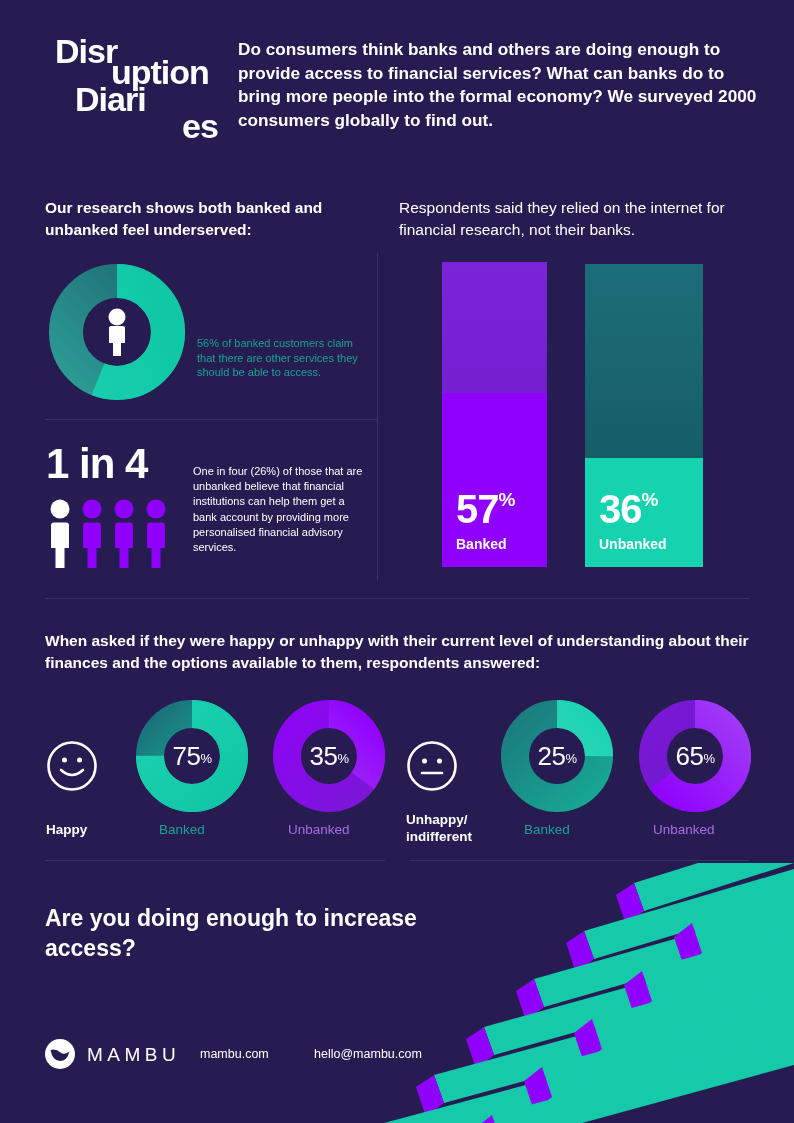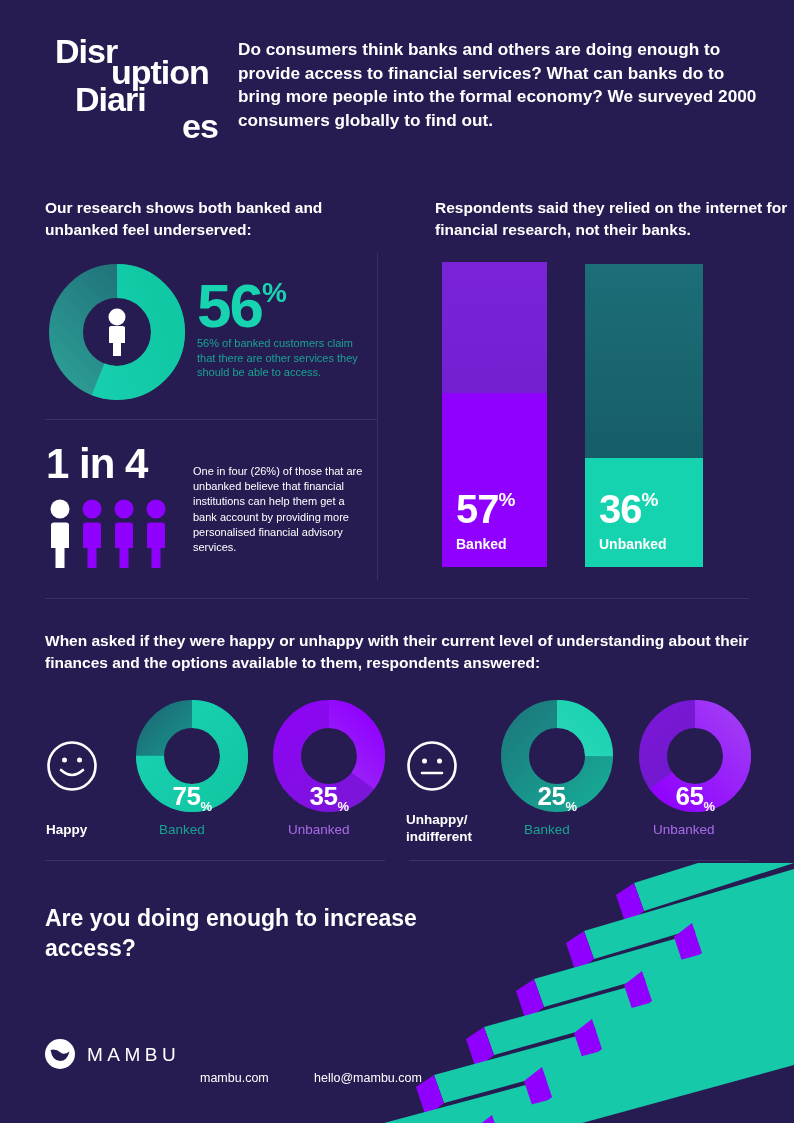--- a/index.html
+++ b/index.html
@@ -49,21 +49,21 @@
     color:#ffffff; font-size:17.2px; font-weight:bold; line-height:1.38;
   }
 
   
   .s1-left-head{
     position:absolute; left:45px; top:197px; width:330px;
     color:#fff; font-size:15.5px; font-weight:bold; line-height:1.4;
   }
   .s1-right-head{
     position:absolute; left:399px; top:197px; width:360px;
-    color:#fff; font-size:15.5px; font-weight:bold; line-height:1.4;margin-left:36px;
+    color:#fff; font-size:15.5px; font-weight:normal; line-height:1.4;
   }
 
   .vdiv{
     position:absolute; left:377px; top:253px; width:1px; height:327px;
     background:#3a2f67;
   }
 
   
   .donut56{ position:absolute; left:49px; top:264px; width:136px; height:136px; }
   .donut-lbl{
@@ -113,42 +113,42 @@
     color:#fff; font-size:15.5px; font-weight:bold; line-height:1.44;
   }
 
   .face{ position:absolute; }
   .face-lbl{
     position:absolute; color:#fff; font-size:13.5px; font-weight:bold; line-height:1.25;
   }
 
   .mini{ position:absolute; width:112px; height:112px; }
   .mini-txt{
-    position:absolute; inset:0; display:flex; align-items:flex-end; justify-content:center;
-    color:#fff; font-weight:bold; font-size:26px; letter-spacing:-0.5px;
+    position:absolute; inset:0; display:flex; align-items:center; justify-content:center;
+    color:#fff; font-weight:normal; font-size:26px; letter-spacing:-0.5px;
   }
   .mini-txt .sup{ font-size:13px; vertical-align:top; position:relative; top:2px; }
   .mini-lbl{
     position:absolute; font-size:13.5px; line-height:1;
   }
 
   .hdiv3{ position:absolute; left:45px; top:860px; width:340px; height:1px; background:#3a2f67; }
   .hdiv4{ position:absolute; left:409px; top:860px; width:340px; height:1px; background:#3a2f67; }
 
   
   .cta{
     position:absolute; left:45px; top:903px; width:400px;
     color:#fff; font-size:23px; font-weight:bold; line-height:1.32;
   }
   .mambu{ position:absolute; left:45px; top:1039px; display:flex; align-items:center; gap:12px; }
   .mambu-word{
     color:#fff; font-size:19px; letter-spacing:4.5px; font-weight:normal; line-height:1;
   }
   .foot-link{
-    position:absolute; color:#fff; font-size:12.5px; line-height:1;margin-top:24px;
+    position:absolute; color:#fff; font-size:12.5px; line-height:1;
   }
 
   .deco{ position:absolute; right:0; bottom:0; width:460px; height:260px; pointer-events:none; }
 </style>
 </head>
 <body>
 
 <div class="page">
 
   <div class="header">
@@ -177,23 +177,20 @@
       </linearGradient>
     </defs>
     <circle cx="68" cy="68" r="51" fill="none" stroke="url(#gTealDim)" stroke-width="34"></circle>
     <circle cx="68" cy="68" r="51" fill="none" stroke="url(#gTealBright)" stroke-width="34" stroke-dasharray="179.4 320.4" transform="rotate(-90 68 68)"></circle>
     <g transform="translate(68,68)">
       <circle cx="0" cy="-15" r="8.5" fill="#fff"></circle>
       <path d="M -8 -4.5 Q -8 -6 -5.5 -6 L 5.5 -6 Q 8 -6 8 -4.5 L 8 11 L 4 11 L 4 24 L -4 24 L -4 11 L -8 11 Z" fill="#fff"></path>
     </g>
   </svg>
 
-  <div class="donut-lbl">
-    <span class="big-num">56</span><span class="big-pct">%</span>
-  </div>
   <div class="donut-desc">56% of banked customers claim that there are other services they should be able to access.</div>
 
   <div class="hdiv1"></div>
 
   <div class="one-in-four">1 in 4</div>
   <svg class="people" viewBox="0 0 130 72">
     <g fill="#FFFFFF">
       <circle cx="14" cy="11" r="9.5"></circle>
       <path d="M 5 27 Q 5 24.5 8 24.5 L 20 24.5 Q 23 24.5 23 27 L 23 50 L 18.5 50 L 18.5 70 L 9.5 70 L 9.5 50 L 5 50 Z"></path>
     </g>

